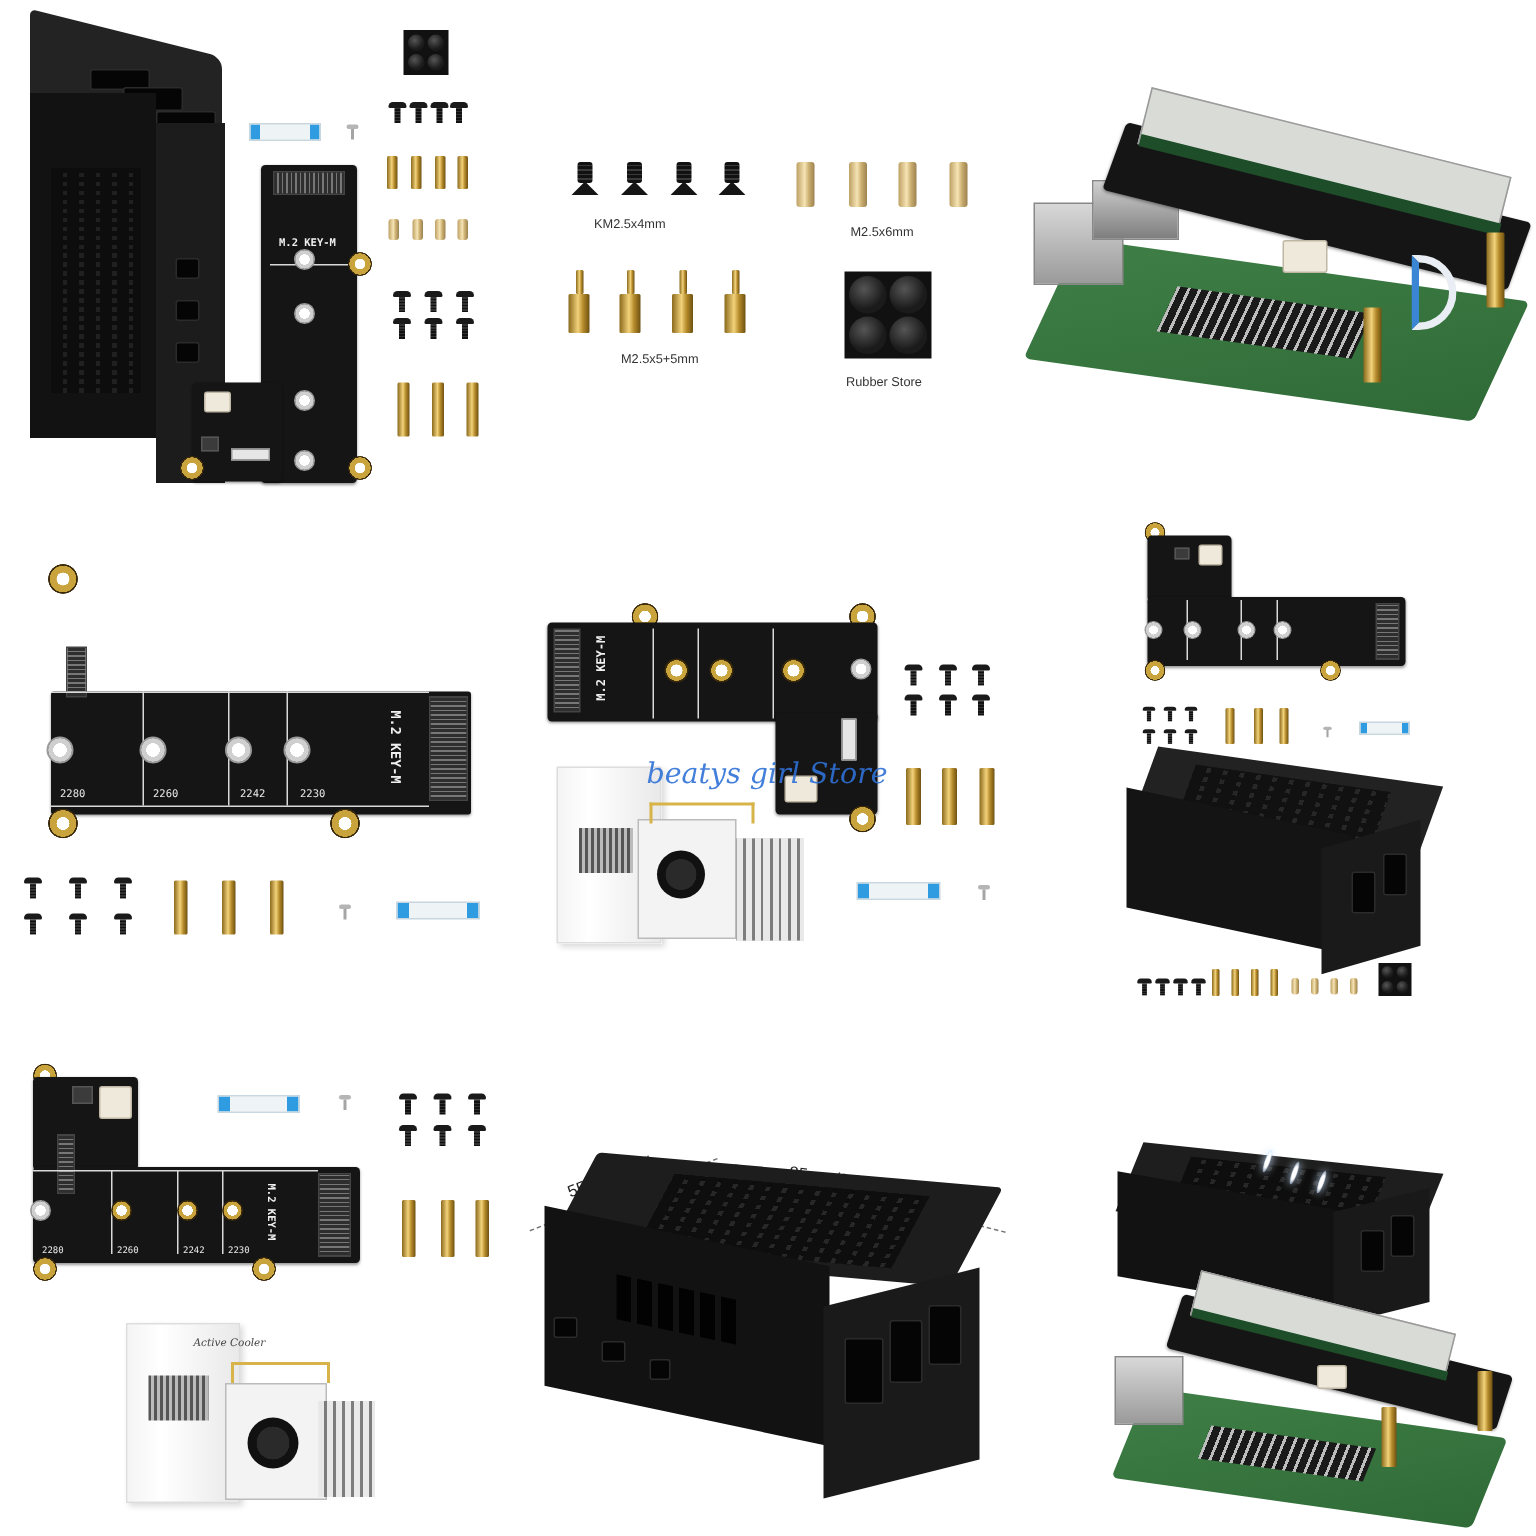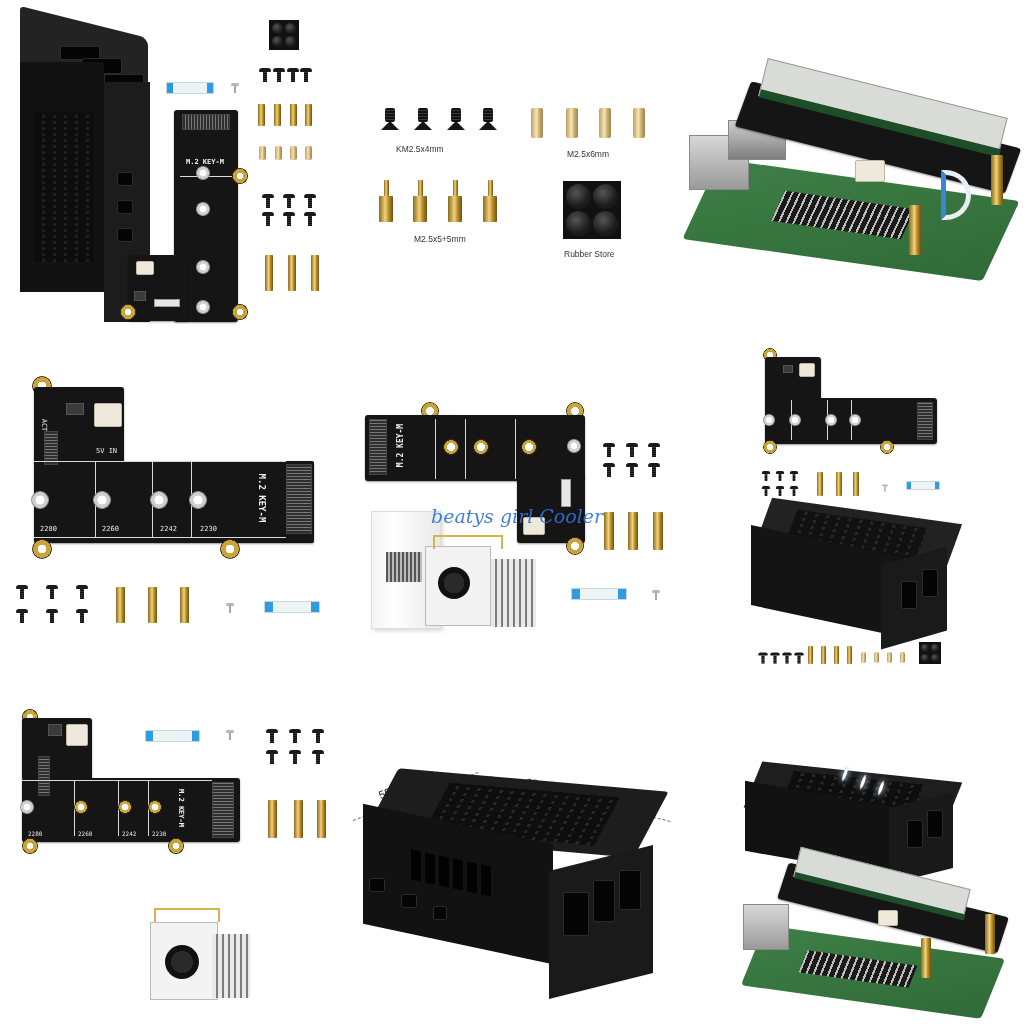--- a/index.html
+++ b/index.html
@@ -180,26 +180,20 @@
     <div class="ssd-pcb" style="left:0;top:30px;width:240px;height:8px;"></div>
   </div>
   <div class="jst" style="left:172px;top:160px;width:30px;height:22px;"></div>
   <div class="standoff" style="left:226px;top:205px;width:12px;height:50px;"></div>
   <div class="standoff" style="left:308px;top:155px;width:12px;height:50px;"></div>
   <div class="abs" style="left:258px;top:170px;width:30px;height:50px;border:5px solid #e8eef3;border-left-color:#3b86d4;border-radius:0 30px 30px 0;"></div>
 </div>
 
 <div class="cell" style="left:0;top:341px;width:341px;height:341px;">
   <div class="ghole" style="left:32px;top:35px;width:20px;height:20px;"></div>
-  <div class="pcb" style="left:34px;top:46px;width:90px;height:78px;">
-    <div class="lbl" style="left:4px;top:34px;transform:rotate(90deg);">ACT</div>
-    <div class="chip" style="left:32px;top:16px;width:18px;height:12px;"></div>
-    <div class="jst" style="left:60px;top:16px;width:28px;height:24px;"></div>
-    <div class="lbl" style="left:62px;top:60px;">5V IN</div>
-  </div>
   <div class="pcb" style="left:34px;top:120px;width:280px;height:82px;border-radius:2px;">
     <div class="connector v" style="left:10px;top:-30px;width:14px;height:34px;"></div>
     <div class="line" style="left:0;top:0;width:252px;height:1px;"></div>
     <div class="line" style="left:0;top:76px;width:252px;height:1px;"></div>
     <div class="line" style="left:61px;top:0;width:1px;height:76px;"></div>
     <div class="line" style="left:118px;top:0;width:1px;height:76px;"></div>
     <div class="line" style="left:157px;top:0;width:1px;height:76px;"></div>
     <div class="hole" style="left:-3px;top:30px;width:18px;height:18px;"></div>
     <div class="hole" style="left:59px;top:30px;width:18px;height:18px;"></div>
     <div class="hole" style="left:116px;top:30px;width:18px;height:18px;"></div>
@@ -261,21 +255,21 @@
 
   <div class="box" style="left:30px;top:170px;width:70px;height:118px;">
     <div class="abs" style="left:14px;top:40px;width:36px;height:30px;background:repeating-linear-gradient(90deg,#555 0 2px,#bbb 2px 4px);"></div>
   </div>
   <div class="fan-plate" style="left:84px;top:205px;width:66px;height:80px;">
     <div class="fan" style="left:12px;top:20px;width:32px;height:32px;"></div>
   </div>
   <div class="heatsink" style="left:150px;top:218px;width:45px;height:68px;"></div>
   <div class="abs" style="left:92px;top:194px;width:70px;height:14px;border:2px solid #d7b34a;border-bottom:none;"></div>
 
-  <div class="watermark" style="left:90px;top:164px;">beatys girl Cooler</div>
+  <div class="watermark" style="left:90px;top:164px;">beatys girl Store</div>
 </div>
 
 <div class="cell" style="left:683px;top:341px;width:341px;height:341px;">
   <div class="ghole" style="left:80px;top:7px;width:14px;height:14px;"></div>
   <div class="pcb" style="left:82px;top:16px;width:56px;height:44px;">
     <div class="chip" style="left:18px;top:8px;width:10px;height:8px;"></div>
     <div class="jst" style="left:34px;top:6px;width:16px;height:14px;"></div>
   </div>
   <div class="pcb" style="left:82px;top:57px;width:172px;height:46px;">
     <div class="line" style="left:26px;top:2px;width:1px;height:40px;"></div>
@@ -359,20 +353,24 @@
   <div class="screw" style="left:266px;top:47px;"></div>
   <div class="screw" style="left:289px;top:47px;"></div>
   <div class="screw" style="left:312px;top:47px;"></div>
   <div class="screw" style="left:266px;top:68px;"></div>
   <div class="screw" style="left:289px;top:68px;"></div>
   <div class="screw" style="left:312px;top:68px;"></div>
   <div class="standoff" style="left:268px;top:118px;width:9px;height:38px;"></div>
   <div class="standoff" style="left:294px;top:118px;width:9px;height:38px;"></div>
   <div class="standoff" style="left:317px;top:118px;width:9px;height:38px;"></div>
 
+  <div class="box" style="left:84px;top:200px;width:76px;height:120px;">
+    <div class="abs" style="left:44px;top:8px;font-size:7px;color:#444;font-family:'DejaVu Serif',serif;font-style:italic;white-space:nowrap;">Active Cooler</div>
+    <div class="abs" style="left:14px;top:34px;width:40px;height:30px;background:repeating-linear-gradient(90deg,#555 0 2px,#bbb 2px 4px);"></div>
+  </div>
   <div class="fan-plate" style="left:150px;top:240px;width:68px;height:78px;">
     <div class="fan" style="left:14px;top:22px;width:34px;height:34px;"></div>
   </div>
   <div class="heatsink" style="left:212px;top:252px;width:38px;height:64px;"></div>
   <div class="abs" style="left:154px;top:226px;width:66px;height:14px;border:2px solid #d7b34a;border-bottom:none;"></div>
 </div>
 
 <div class="cell" style="left:341px;top:682px;width:342px;height:342px;">
   <div class="dash" style="left:12px;top:138px;width:134px;transform:rotate(-21deg);"></div>
   <div class="dash" style="left:149px;top:94px;width:186px;transform:rotate(14deg);"></div>

